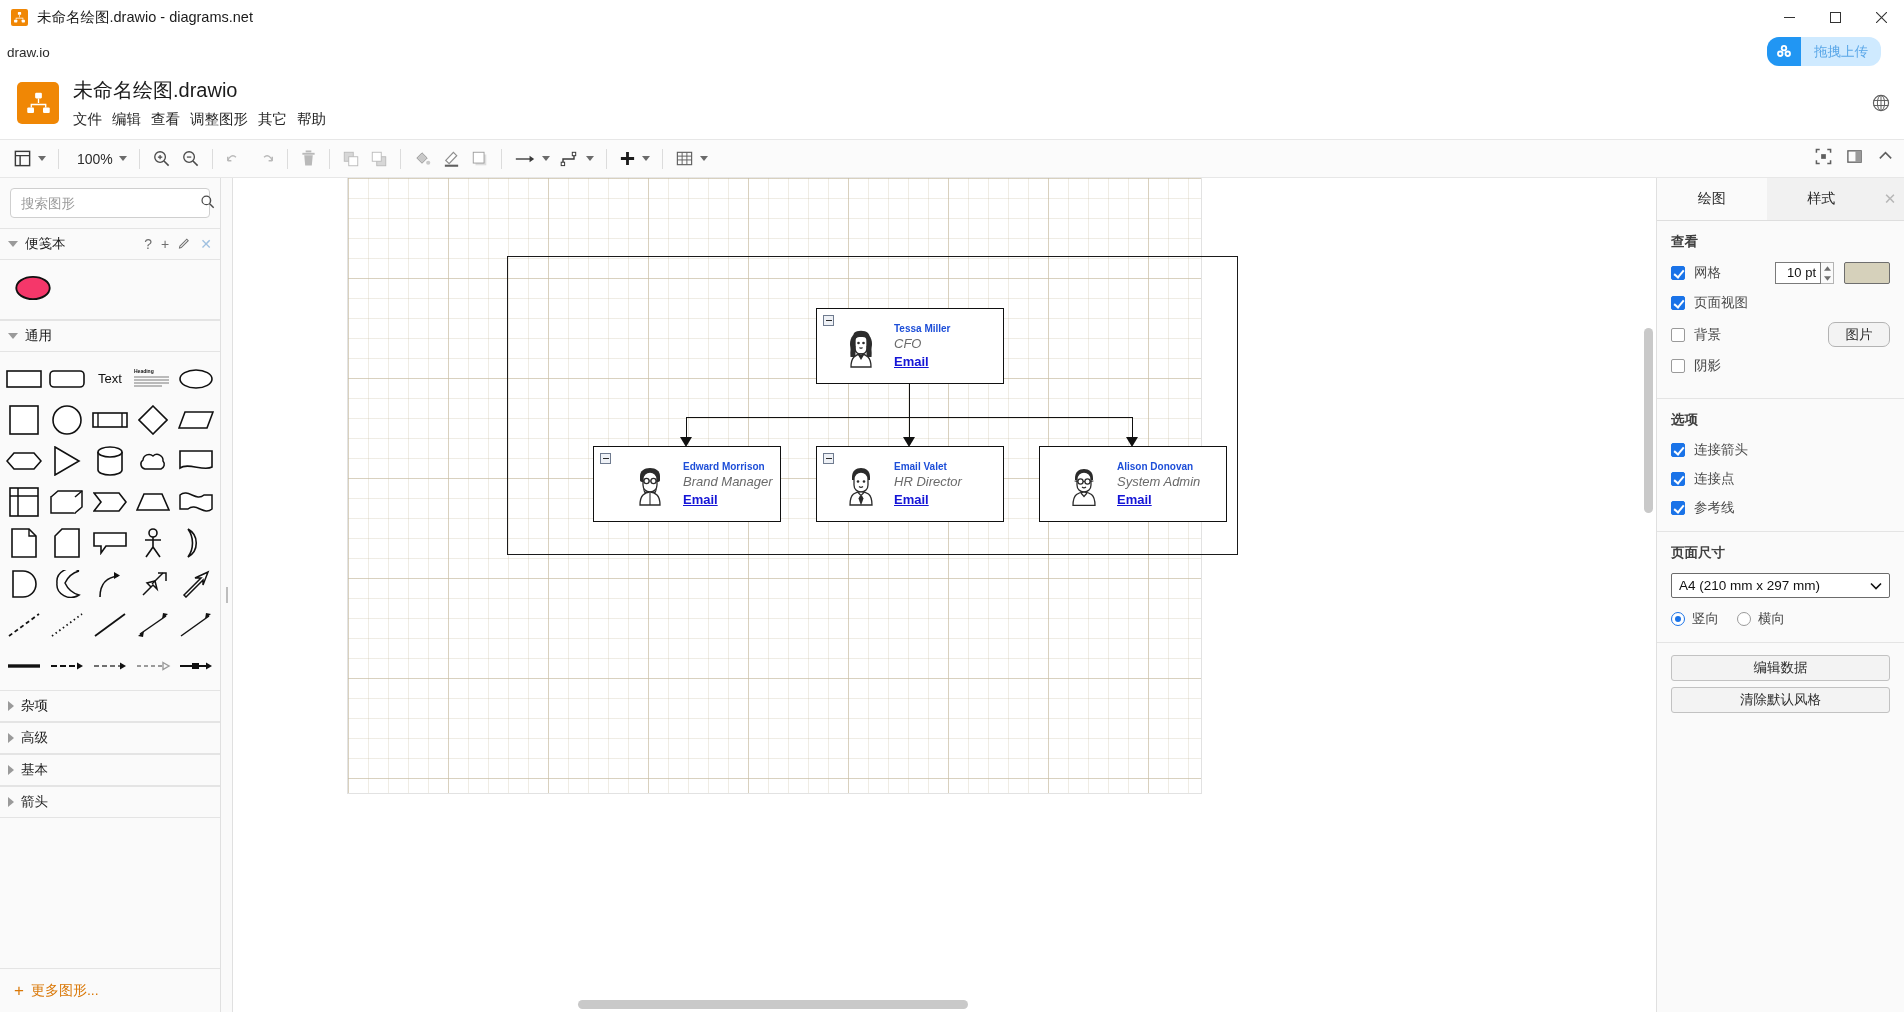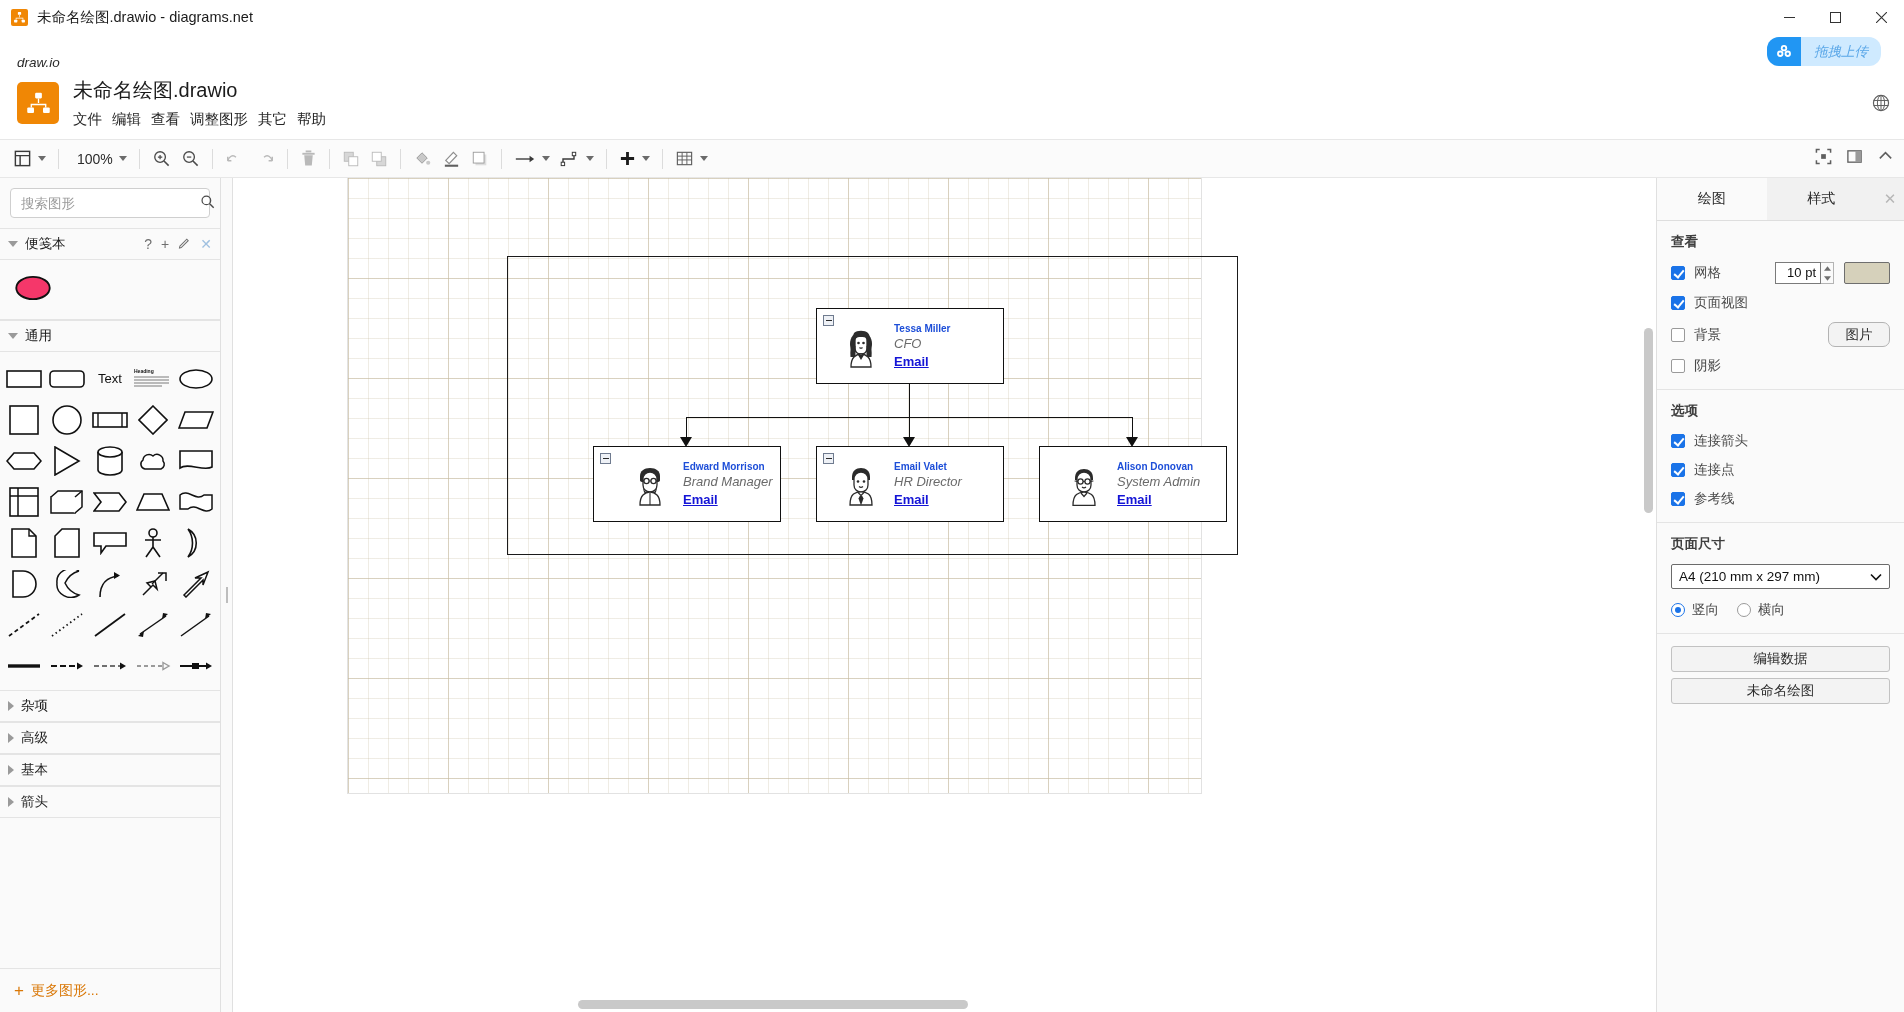--- a/index.html
+++ b/index.html
@@ -20,22 +20,22 @@
     width:17px;height:17px;border-radius:2px;background:#f08705;
     display:flex;align-items:center;justify-content:center;flex:none;margin-right:9px;
   }
   #app-icon svg{display:block}
   #title-text{font-size:14.5px;color:#1b1b1b;letter-spacing:0px;}
   .wbtns{position:absolute;right:0;top:0;height:34px;display:flex;}
   .wbtn{width:46px;height:34px;display:flex;align-items:center;justify-content:center;}
   .wbtn svg{display:block}
   
   #subbar{
-    height:36px;display:flex;align-items:flex-end;padding-left:17px;
-    background:#ffffff;position:relative;font-style:italic;
+    height:36px;display:flex;align-items:center;padding-left:7px;
+    background:#ffffff;position:relative;
   }
   #subbar .lbl{font-size:13.5px;color:#2b2b2b;}
   #upload-btn{
     position:absolute; right:23px; top:3px;
     height:29px; display:flex; align-items:center;
     border-radius:12px; overflow:hidden;
     background:#cfeaff;
   }
   #upload-btn .ic{
     width:34px;height:29px;background:#2196f3;display:flex;align-items:center;justify-content:center;
@@ -854,21 +854,21 @@
       </div>
       <div class="fp-row">
         <span class="cb on"></span>
         <span class="fp-lbl">页面视图</span>
       </div>
       <div class="fp-row">
         <span class="cb"></span>
         <span class="fp-lbl">背景</span>
         <span class="btn-sm">图片</span>
       </div>
-      <div class="fp-row" style="margin-bottom:0">
+      <div class="fp-row" style="margin-bottom:9px">
         <span class="cb"></span>
         <span class="fp-lbl">阴影</span>
       </div>
     </div>
 
     <div class="fp-sec">
       <div class="fp-h">选项</div>
       <div class="fp-row">
         <span class="cb on"></span>
         <span class="fp-lbl">连接箭头</span>
@@ -896,16 +896,16 @@
       <div class="fp-row" style="margin-top:11px;margin-bottom:0">
         <span class="rb on"></span>
         <span class="fp-lbl">竖向</span>
         <span class="rb" style="margin-left:18px"></span>
         <span class="fp-lbl">横向</span>
       </div>
     </div>
 
     <div class="fp-sec" style="border-bottom:0">
       <div class="btn-wide">编辑数据</div>
-      <div class="btn-wide">未命名绘图</div>
+      <div class="btn-wide">清除默认风格</div>
     </div>
   </div>
 </div>
 
 </body></html>

